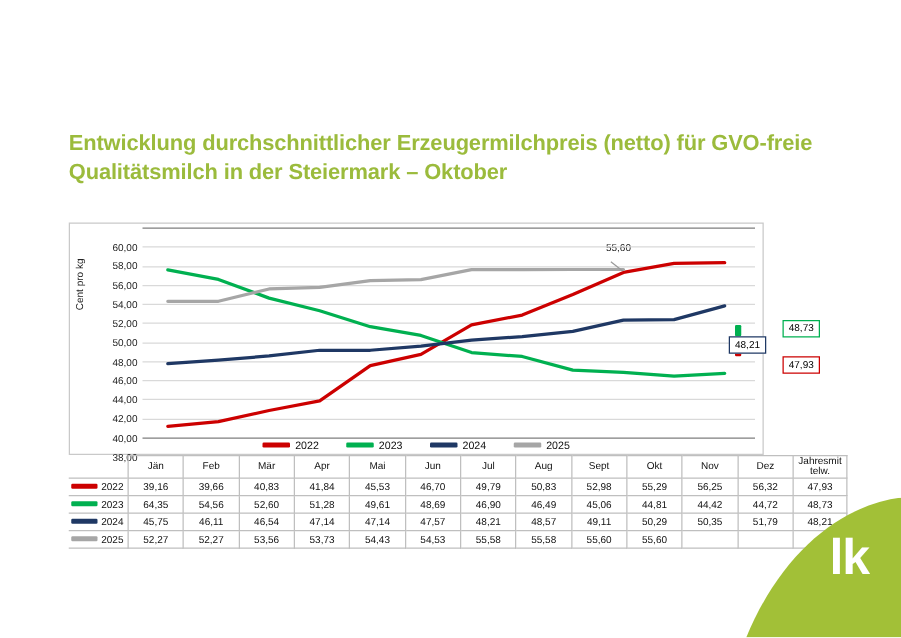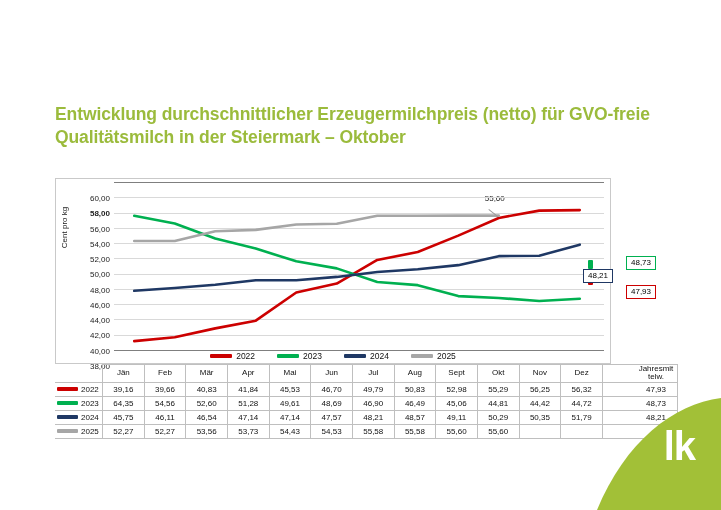--- a/index.html
+++ b/index.html
@@ -155,21 +155,21 @@
   #data-table th, #data-table td {
     border: 1px solid #bfbfbf;
     text-align: center;
     height: 13px;
     padding: 0;
     font-weight: normal;
     background: transparent;
   }
   #data-table thead th { height: 16px; line-height: 1.05; }
   #data-table .col-series { width: 47px; border-left: none; }
-  #data-table .col-avg { width: 42px; padding-left: 32px; }
+  #data-table .col-avg { width: 42px; }
   #data-table .corner { border: none; }
   .series-cell {
     display: flex;
     align-items: center;
     gap: 3px;
     padding-left: 2px;
   }
   .series-swatch { width: 21px; height: 4px; border-radius: 1px; flex: none; }
   .series-name { font-size: 8px; }
 
@@ -199,21 +199,21 @@
 <body>
 
 <div id="title-block">
   <div id="chart-title">Entwicklung durchschnittlicher Erzeugermilchpreis (netto) für GVO-freie Qualitätsmilch in der Steiermark – Oktober</div>
 </div>
 
 <div id="chart-frame">
   <div id="yaxis-title">Cent pro kg</div>
   <div id="ytick-col">
       <div class="ytick" style="top: 0px;">60,00</div>
-      <div class="ytick" style="top: 15.2727px; font-weight: bold;">58,00</div>
+      <div class="ytick" style="top: 15.2727px;">58,00</div>
       <div class="ytick" style="top: 30.5455px;">56,00</div>
       <div class="ytick" style="top: 45.8182px;">54,00</div>
       <div class="ytick" style="top: 61.0909px;">52,00</div>
       <div class="ytick" style="top: 76.3636px;">50,00</div>
       <div class="ytick" style="top: 91.6364px;">48,00</div>
       <div class="ytick" style="top: 106.909px;">46,00</div>
       <div class="ytick" style="top: 122.182px;">44,00</div>
       <div class="ytick" style="top: 137.455px; text-align: center;">42,00</div>
       <div class="ytick" style="top: 152.727px;">40,00</div>
       <div class="ytick" style="top: 168px;">38,00</div>

